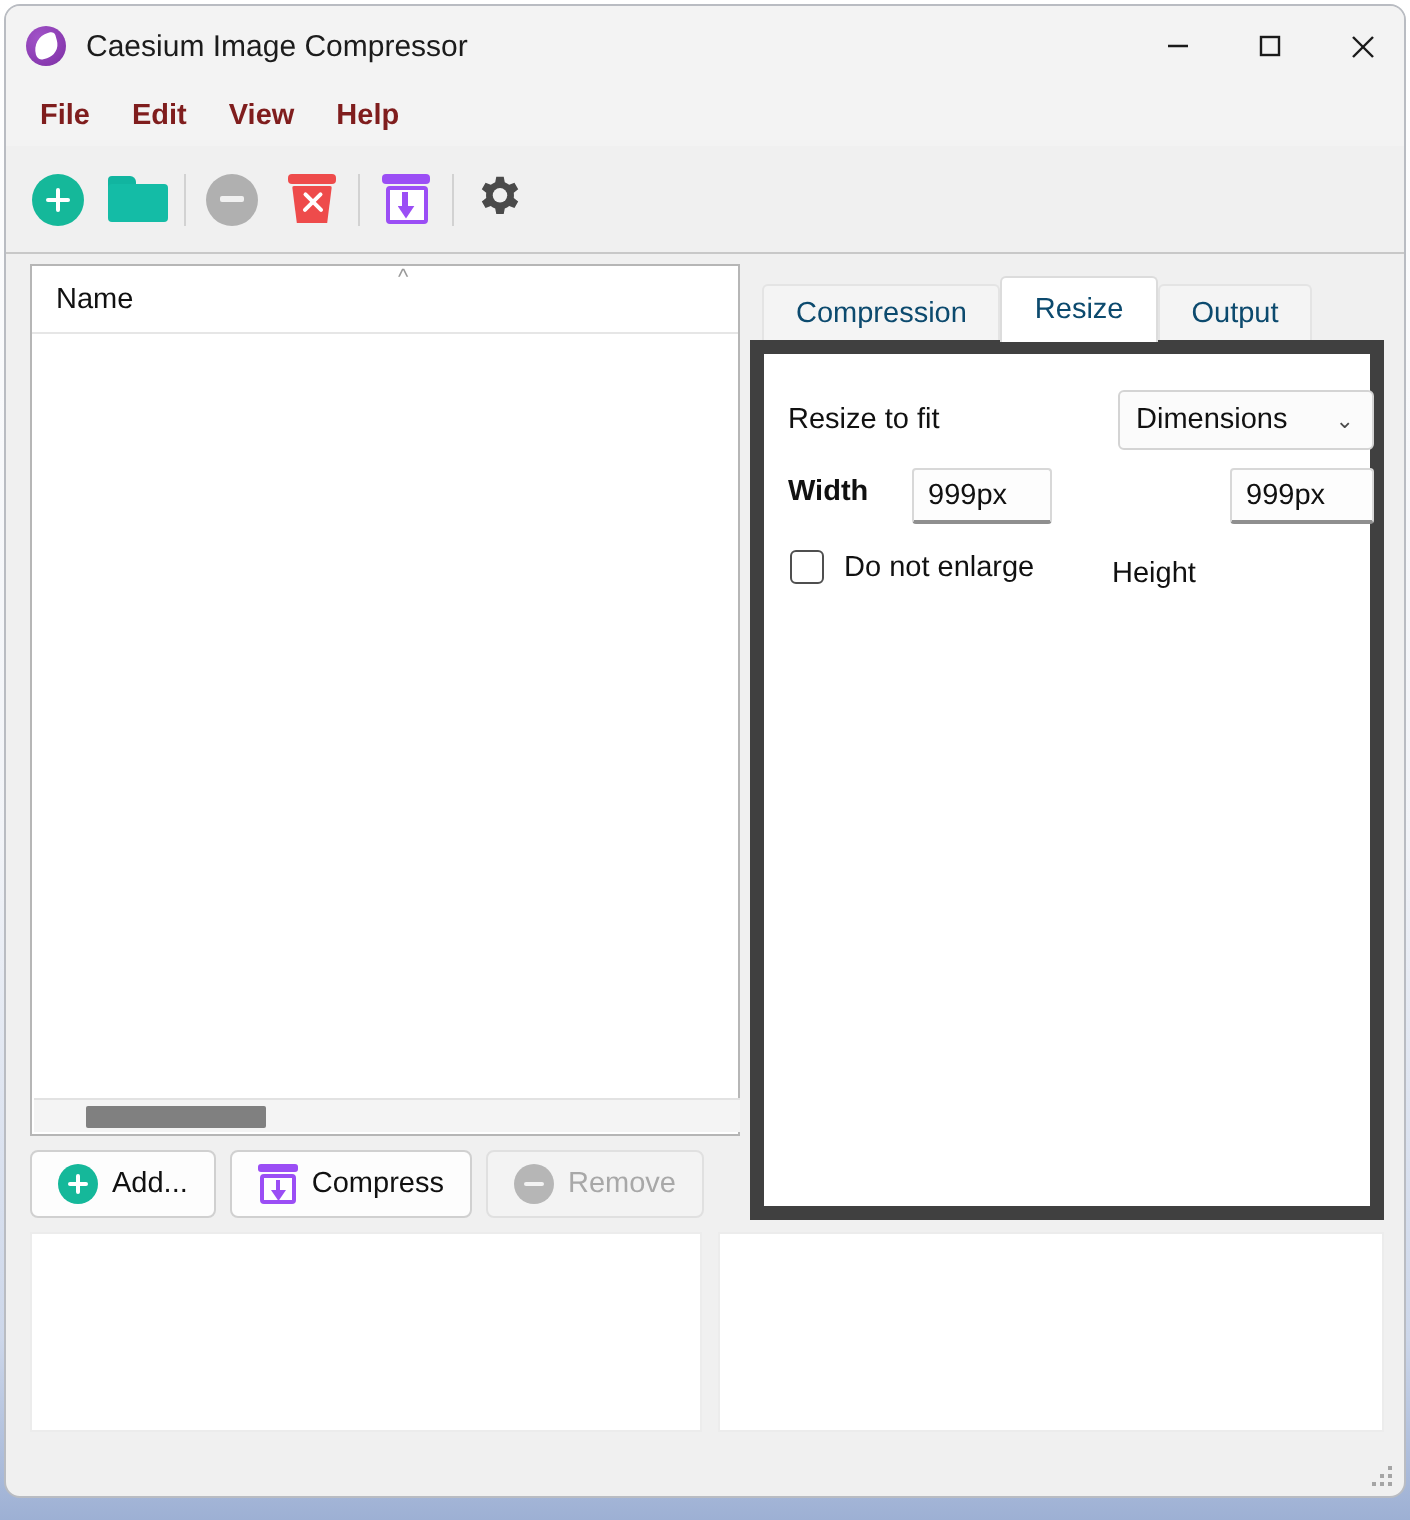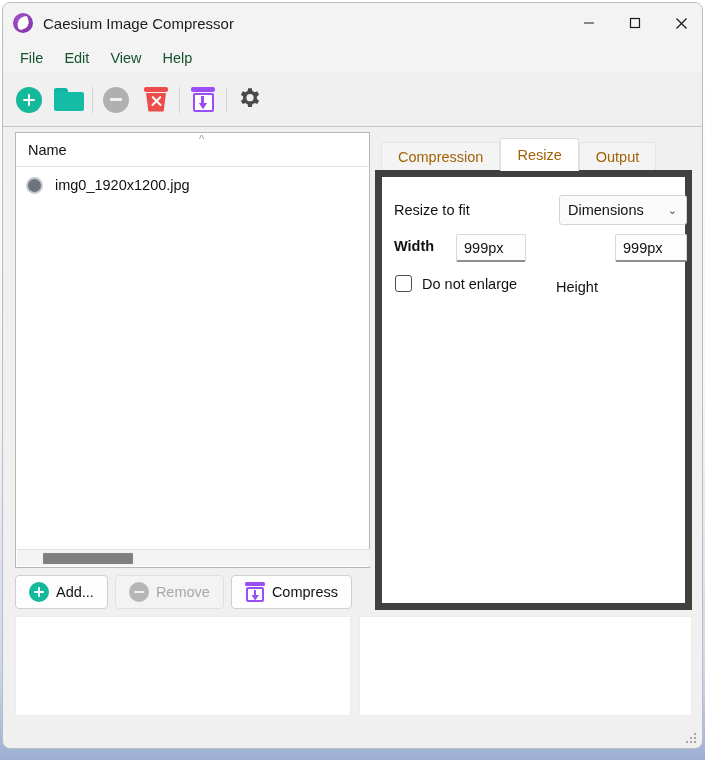--- a/index.html
+++ b/index.html
@@ -65,23 +65,24 @@
   .wc svg { display: block; }
 
   
   .menubar {
     position: absolute; left: 0; top: 40px;
     width: 701px; height: 30px;
     background: #f3f3f3;
     display: flex; align-items: center;
   }
   .menuitem {
-    font-size: 14.5px; color: #14532d;
+    font-size: 14.5px; color: #7f1d1d;
     padding: 3px 7px;
     margin-left: 7px;
+    font-weight: bold;
   }
   .menuitem:first-child { margin-left: 10px; }
 
   
   .toolbar {
     position: absolute; left: 0; top: 70px;
     width: 701px; height: 54px;
     background: #f0f0f0;
     border-bottom: 1px solid #c8c8c8;
     display: flex; align-items: center;
@@ -276,21 +277,21 @@
   
   .tabstrip {
     position: absolute; left: 378px; top: 135px;
     height: 33px;
     display: flex; align-items: flex-end;
   }
   .tab {
     height: 29px;
     padding: 0 16px;
     display: flex; align-items: center; justify-content: center;
-    font-size: 14.5px; color: #a16207;
+    font-size: 14.5px; color: #0c4a6e;
     background: #f4f4f4;
     border: 1px solid #e4e4e4;
     border-bottom: none;
     border-radius: 3px 3px 0 0;
   }
   .tab.active {
     height: 33px;
     background: #ffffff;
     border-color: #dcdcdc;
     position: relative;
@@ -459,47 +460,43 @@
         <circle cx="12" cy="10" r="3.1" fill="#f0f0f0"></circle>
       </svg>
     </div>
   </div>
 
   <div class="listpanel">
     <div class="list-header">
       <span class="col-name">Name</span>
       <span class="sort-chevron">^</span>
     </div>
-    <div class="list-row">
-      <span class="thumb-ph"></span>
-      <span class="row-label">img0_1920x1200.jpg</span>
-    </div>
     <div class="hscrollbar">
       <div class="hthumb"></div>
     </div>
   </div>
 
   <div class="btnrow">
     <div class="btn">
       <span class="mini plus"></span>
       <span>Add...</span>
-    </div>
-    <div class="btn disabled">
-      <span class="mini minus"></span>
-      <span>Remove</span>
     </div>
     <div class="btn">
       <span class="mini cmp">
         <span class="lid"></span>
           <span class="body"></span>
           <span class="arr"></span>
           <span class="arrh"></span>
       </span>
       <span>Compress</span>
     </div>
+    <div class="btn disabled">
+      <span class="mini minus"></span>
+      <span>Remove</span>
+    </div>
   </div>
 
   <div class="tabstrip">
     <div class="tab">Compression</div>
     <div class="tab active">Resize</div>
     <div class="tab">Output</div>
   </div>
 
   <div class="tabpanel">
 

